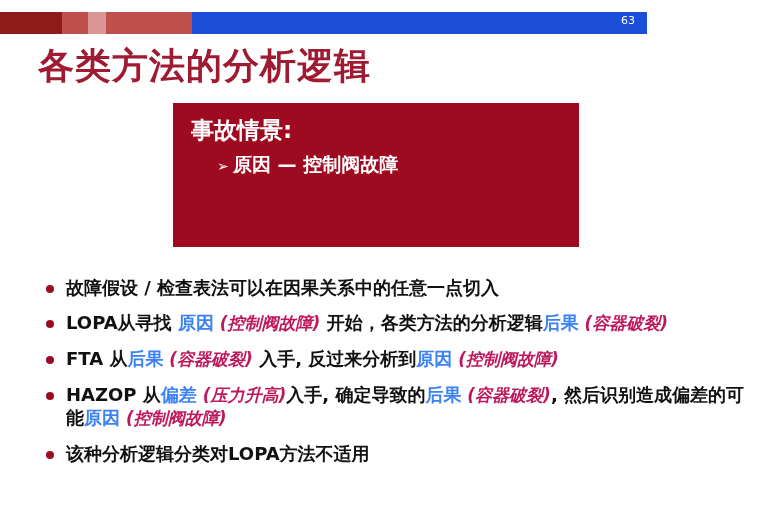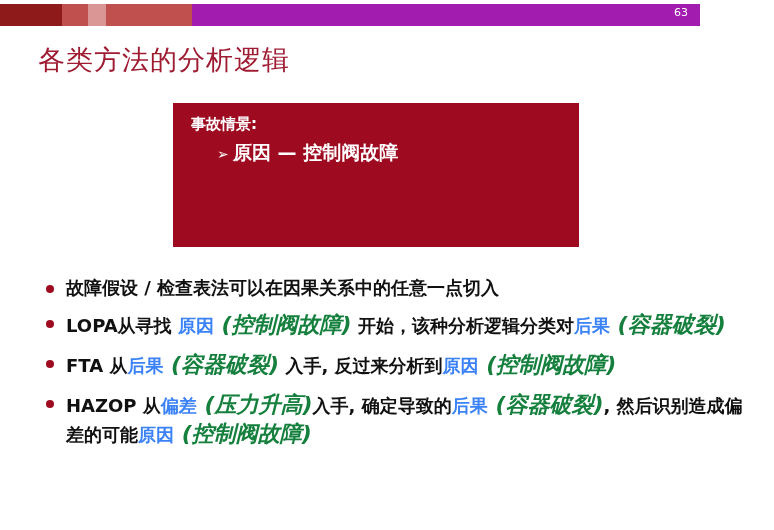--- a/index.html
+++ b/index.html
@@ -13,25 +13,25 @@
   .slide {
     position: relative;
     width: 774px;
     height: 530px;
     background: #ffffff;
     overflow: hidden;
   }
   
   .topbar {
     position: absolute;
-    top: 4px;
+    top: 12px;
     left: 0;
-    width: 700px;
+    width: 647px;
     height: 22px;
-    background: #a21caf;
+    background: #1d4ed8;
   }
   .topbar .seg {
     position: absolute;
     top: 0;
     height: 22px;
   }
   .seg-a { left: 0;   width: 62px;  background: #8f1a1a; }
   .seg-b { left: 62px; width: 26px; background: #c0504d; }
   .seg-c { left: 88px; width: 18px; background: #d99694; }
   .seg-d { left: 106px; width: 86px; background: #c0504d; }
@@ -41,39 +41,39 @@
     right: 12px;
     color: #ffffff;
     font-size: 11px;
     font-family: "DejaVu Sans", "Liberation Sans", sans-serif;
   }
   
   .title {
     position: absolute;
     top: 42px;
     left: 38px;
-    font-size: 27px;
-    font-weight: normal;
+    font-size: 36px;
+    font-weight: bold;
     color: #9e1b32;
     letter-spacing: 1px;
   }
   
   .callout {
     position: absolute;
     top: 103px;
     left: 173px;
     width: 406px;
     height: 144px;
     background: #9e0b20;
     color: #ffffff;
     box-sizing: border-box;
     padding: 12px 18px 10px 18px;
   }
   .callout-title {
-    font-size: 15px;
+    font-size: 23px;
     font-weight: bold;
     color: #ffffff;
     margin-bottom: 6px;
   }
   .callout-item {
     font-size: 19px;
     font-weight: bold;
     color: #ffffff;
     margin: 6px 0 6px 26px;
     white-space: nowrap;
@@ -106,21 +106,21 @@
     position: absolute;
     left: 6px;
     top: 9px;
     width: 8px;
     height: 8px;
     border-radius: 50%;
     background: #9e0b20;
   }
   .b-black { color: #111111; }
   .b-red { color: #3b82f6; }
-  .b-ital-small { font-style: italic; color: #15803d; font-weight: bold; font-size: 22px; }
+  .b-ital-small { font-style: italic; color: #be185d; font-weight: bold; font-size: 17px; }
   .latin { font-family: "DejaVu Sans", "Liberation Sans", sans-serif; }
 </style>
 </head>
 <body>
 
 <div class="slide">
 
   <div class="topbar">
     <div class="seg seg-a"></div>
     <div class="seg seg-b"></div>
@@ -138,26 +138,29 @@
     </div>
   </div>
 
   <div class="bullets">
 
     <div class="bullet">
       <span class="b-black">故障假设 / 检查表法可以在因果关系中的任意一点切入</span>
     </div>
 
     <div class="bullet">
-      <span class="b-black latin">LOPA</span><span class="b-black">从寻找 </span><span class="b-red">原因</span><span class="b-ital-small"> (控制阀故障)</span><span class="b-black"> 开始，该种分析逻辑分类对</span><span class="b-red">后果</span><span class="b-ital-small"> (容器破裂)</span>
+      <span class="b-black latin">LOPA</span><span class="b-black">从寻找 </span><span class="b-red">原因</span><span class="b-ital-small"> (控制阀故障)</span><span class="b-black"> 开始，各类方法的分析逻辑</span><span class="b-red">后果</span><span class="b-ital-small"> (容器破裂)</span>
     </div>
 
     <div class="bullet">
       <span class="b-black latin">FTA</span><span class="b-black"> 从</span><span class="b-red">后果</span><span class="b-ital-small"> (容器破裂)</span><span class="b-black"> 入手, 反过来分析到</span><span class="b-red">原因</span><span class="b-ital-small"> (控制阀故障)</span>
     </div>
 
     <div class="bullet">
       <span class="b-black latin">HAZOP</span><span class="b-black"> 从</span><span class="b-red">偏差</span><span class="b-ital-small"> (压力升高)</span><span class="b-black">入手, 确定导致的</span><span class="b-red">后果</span><span class="b-ital-small"> (容器破裂)</span><span class="b-black">, 然后识别造成偏差的可能</span><span class="b-red">原因</span><span class="b-ital-small"> (控制阀故障)</span>
     </div>
 
+    <div class="bullet">
+      <span class="b-black">该种分析逻辑分类对</span><span class="b-black latin">LOPA</span><span class="b-black">方法不适用</span>
+    </div>
 
   </div>
 </div>
 
 </body></html>

